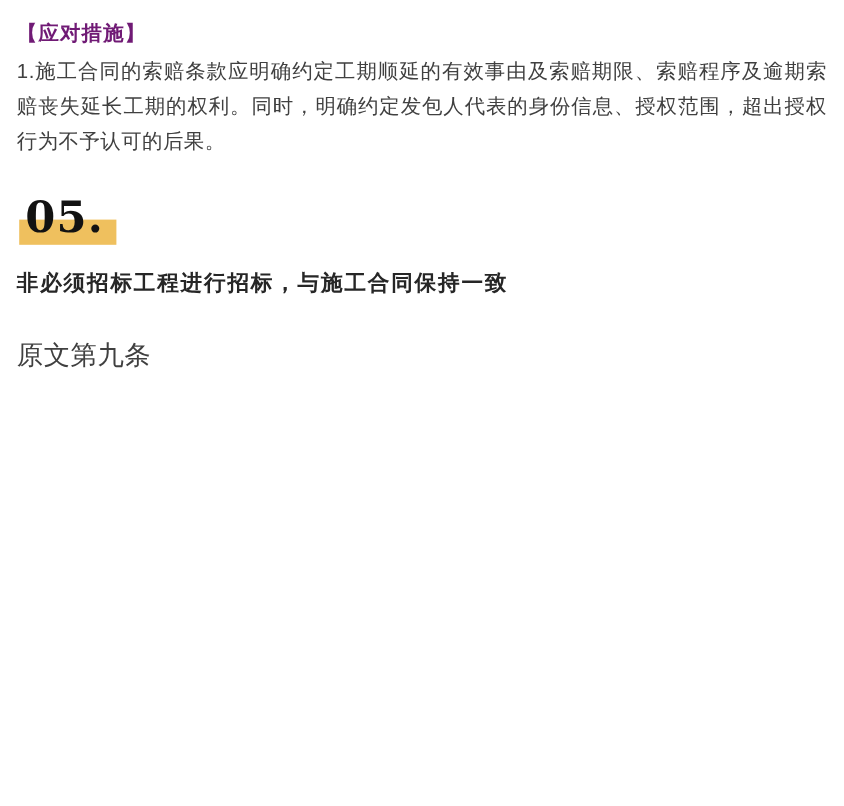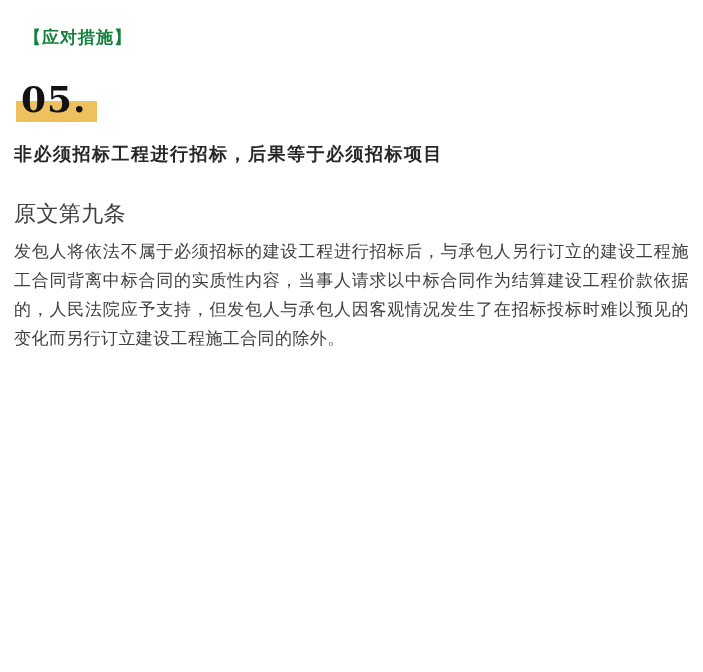--- a/index.html
+++ b/index.html
@@ -7,24 +7,24 @@
     position: relative;
     width: 703px;
     height: 672px;
     background: #ffffff;
     box-sizing: border-box;
     padding: 16px 14px 0 14px;
     overflow: hidden;
     font-family: "Liberation Sans", "DejaVu Sans", sans-serif;
   }
   .section-label {
-    margin: 10px;
+    margin: 0;
     font-size: 17px;
     font-weight: 700;
-    color: #15803d;
+    color: #701a75;
     line-height: 24px;
     letter-spacing: 1px;
   }
   .body-p {
     margin: 0;
     font-size: 17px;
     color: #404040;
     line-height: 29px;
     letter-spacing: 0.4px;
     text-align: justify;
@@ -82,28 +82,28 @@
   }
   .content-p { margin-top: 11px; }
 </style>
 </head>
 <body>
 
 <div class="page">
 
   <h3 class="section-label">【应对措施】</h3>
 
+  <p class="body-p p1">1.施工合同的索赔条款应明确约定工期顺延的有效事由及索赔期限、索赔程序及逾期索赔丧失延长工期的权利。同时，明确约定发包人代表的身份信息、授权范围，超出授权行为不予认可的后果。</p>
 
 
 
   <div class="num-wrap">
     <div class="num-bg"></div>
     <div class="num-text">05.</div>
   </div>
 
-  <h2 class="item-title">非必须招标工程进行招标，后果等于必须招标项目</h2>
+  <h2 class="item-title">非必须招标工程进行招标，与施工合同保持一致</h2>
 
   <p class="source-line">原文第九条</p>
 
 
-  <p class="body-p content-p">发包人将依法不属于必须招标的建设工程进行招标后，与承包人另行订立的建设工程施工合同背离中标合同的实质性内容，当事人请求以中标合同作为结算建设工程价款依据的，人民法院应予支持，但发包人与承包人因客观情况发生了在招标投标时难以预见的变化而另行订立建设工程施工合同的除外。</p>
 
 </div>
 
 </body></html>

